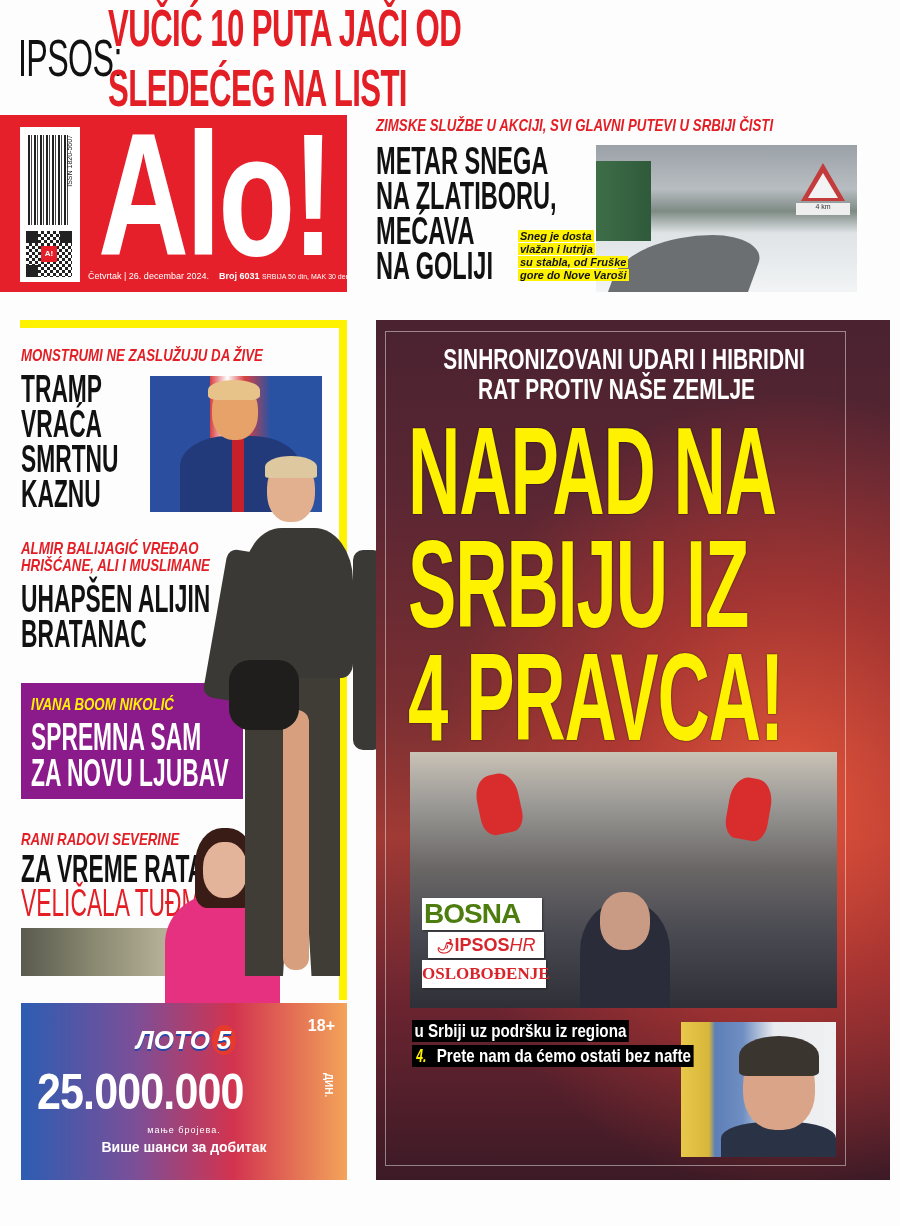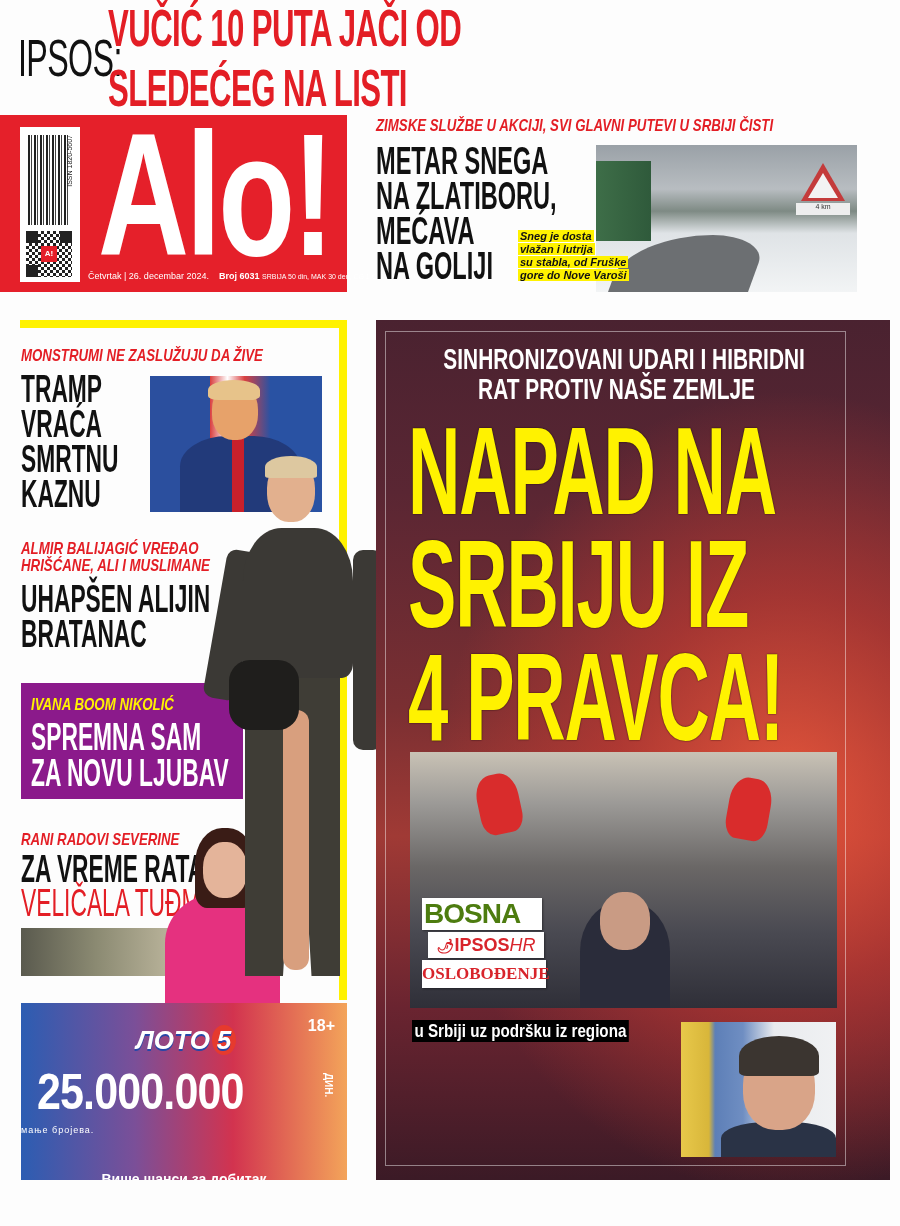--- a/index.html
+++ b/index.html
@@ -84,22 +84,22 @@
   #ivana-fig .bow { position:absolute; left:14px; top:200px; width:70px; height:70px; background:#1f1e1c; border-radius:30%; }
 
   
   #lotto { left:21px; top:1003px; width:326px; height:177px;
      background:linear-gradient(90deg,#2c5db2 0%,#7b4f98 35%,#d2334f 65%,#f3a45a 100%); overflow:hidden; }
   #lotto .logo { position:absolute; left:115px; top:22px; font-size:26px; font-weight:900; color:#fff; font-style:italic; text-shadow:0 2px 0 #2647a8;}
   #lotto .logo .five { color:#fff; background:#e63a2e; border-radius:50%; padding:0 5px; margin-left:2px; }
   #lotto .age { position:absolute; right:12px; top:14px; font-size:16px; font-weight:700; color:#fff; }
   #lotto .amount { position:absolute; left:16px; top:60px; font-size:50px; font-weight:900; color:#fff; letter-spacing:-1px; transform:scaleX(0.86); transform-origin:left top; }
   #lotto .cur { position:absolute; left:302px; top:70px; font-size:10px; font-weight:700; color:#fff; writing-mode:vertical-rl; }
-  #lotto .sub1 { position:absolute; left:0; width:326px; top:122px; font-size:9px; color:#fff; letter-spacing:1px; }
-  #lotto .sub2 { position:absolute; left:0; width:326px; text-align:center; top:136px; font-size:14px; font-weight:700; color:#fff;margin-top:32px; }
+  #lotto .sub1 { position:absolute; left:0; width:326px; text-align:center; top:122px; font-size:9px; color:#fff; letter-spacing:1px; }
+  #lotto .sub2 { position:absolute; left:0; width:326px; text-align:center; top:136px; font-size:14px; font-weight:700; color:#fff; }
   #lotto .site { position:absolute; left:0; width:326px; text-align:center; top:155px; font-size:13px; color:#fff; font-weight:600;margin-top:32px;}
 
   
   #main { left:376px; top:320px; width:514px; height:860px;
      background:
        radial-gradient(ellipse at 80% 55%, rgba(240,90,60,0.85) 0%, rgba(200,60,50,0.6) 30%, transparent 60%),
        linear-gradient(180deg,#4a2230 0%,#5a2633 20%,#7a2f32 45%,#a03a35 60%,#6a2430 80%,#3b1a26 100%); }
   #main-inner-border { left:9px; top:11px; width:461px; height:835px; border:1px solid rgba(255,255,255,0.45); box-sizing:border-box; }
   #main-kicker { left:0; width:481px; top:24px; text-align:center; font-size:29px; line-height:30px; color:#fff; font-weight:900; transform:scaleX(0.72); transform-origin:center top; white-space:nowrap; }
   #main-title { left:32px; top:94px; font-size:125px; line-height:113px; color:#fff200; font-weight:900; transform:scaleX(0.58); transform-origin:left top; white-space:nowrap; letter-spacing:-2px; text-shadow:0 0 2px #000;}
@@ -269,14 +269,15 @@
   </div>
 
   <div id="kurti-photo" class="abs">
     <div class="suit"></div>
     <div class="face"></div>
     <div class="hair"></div>
   </div>
 
   <div id="bullets" class="abs">
     <div class="bl"><span>u Srbiji uz podršku iz regiona</span></div>
+    <div class="bl"><span><span class="num">4.</span><span style="background:none;padding:0;transform:none">Prete nam da ćemo ostati bez nafte</span></span></div>
   </div>
 </div>
 
 </body></html>

